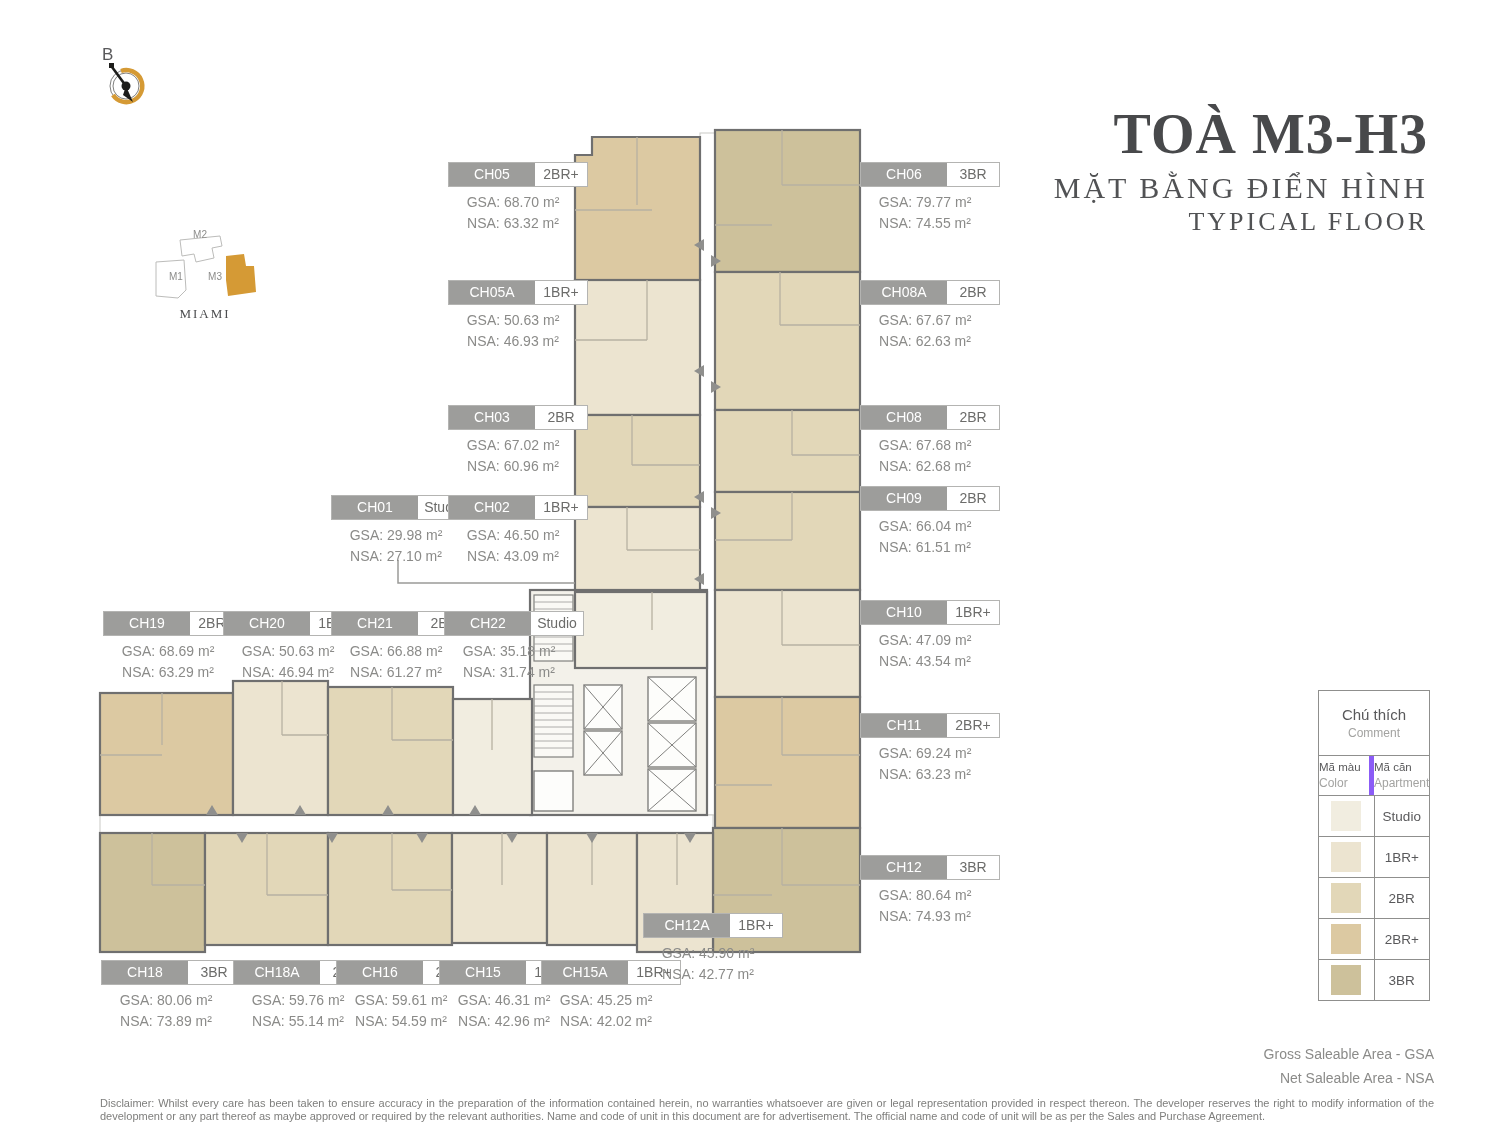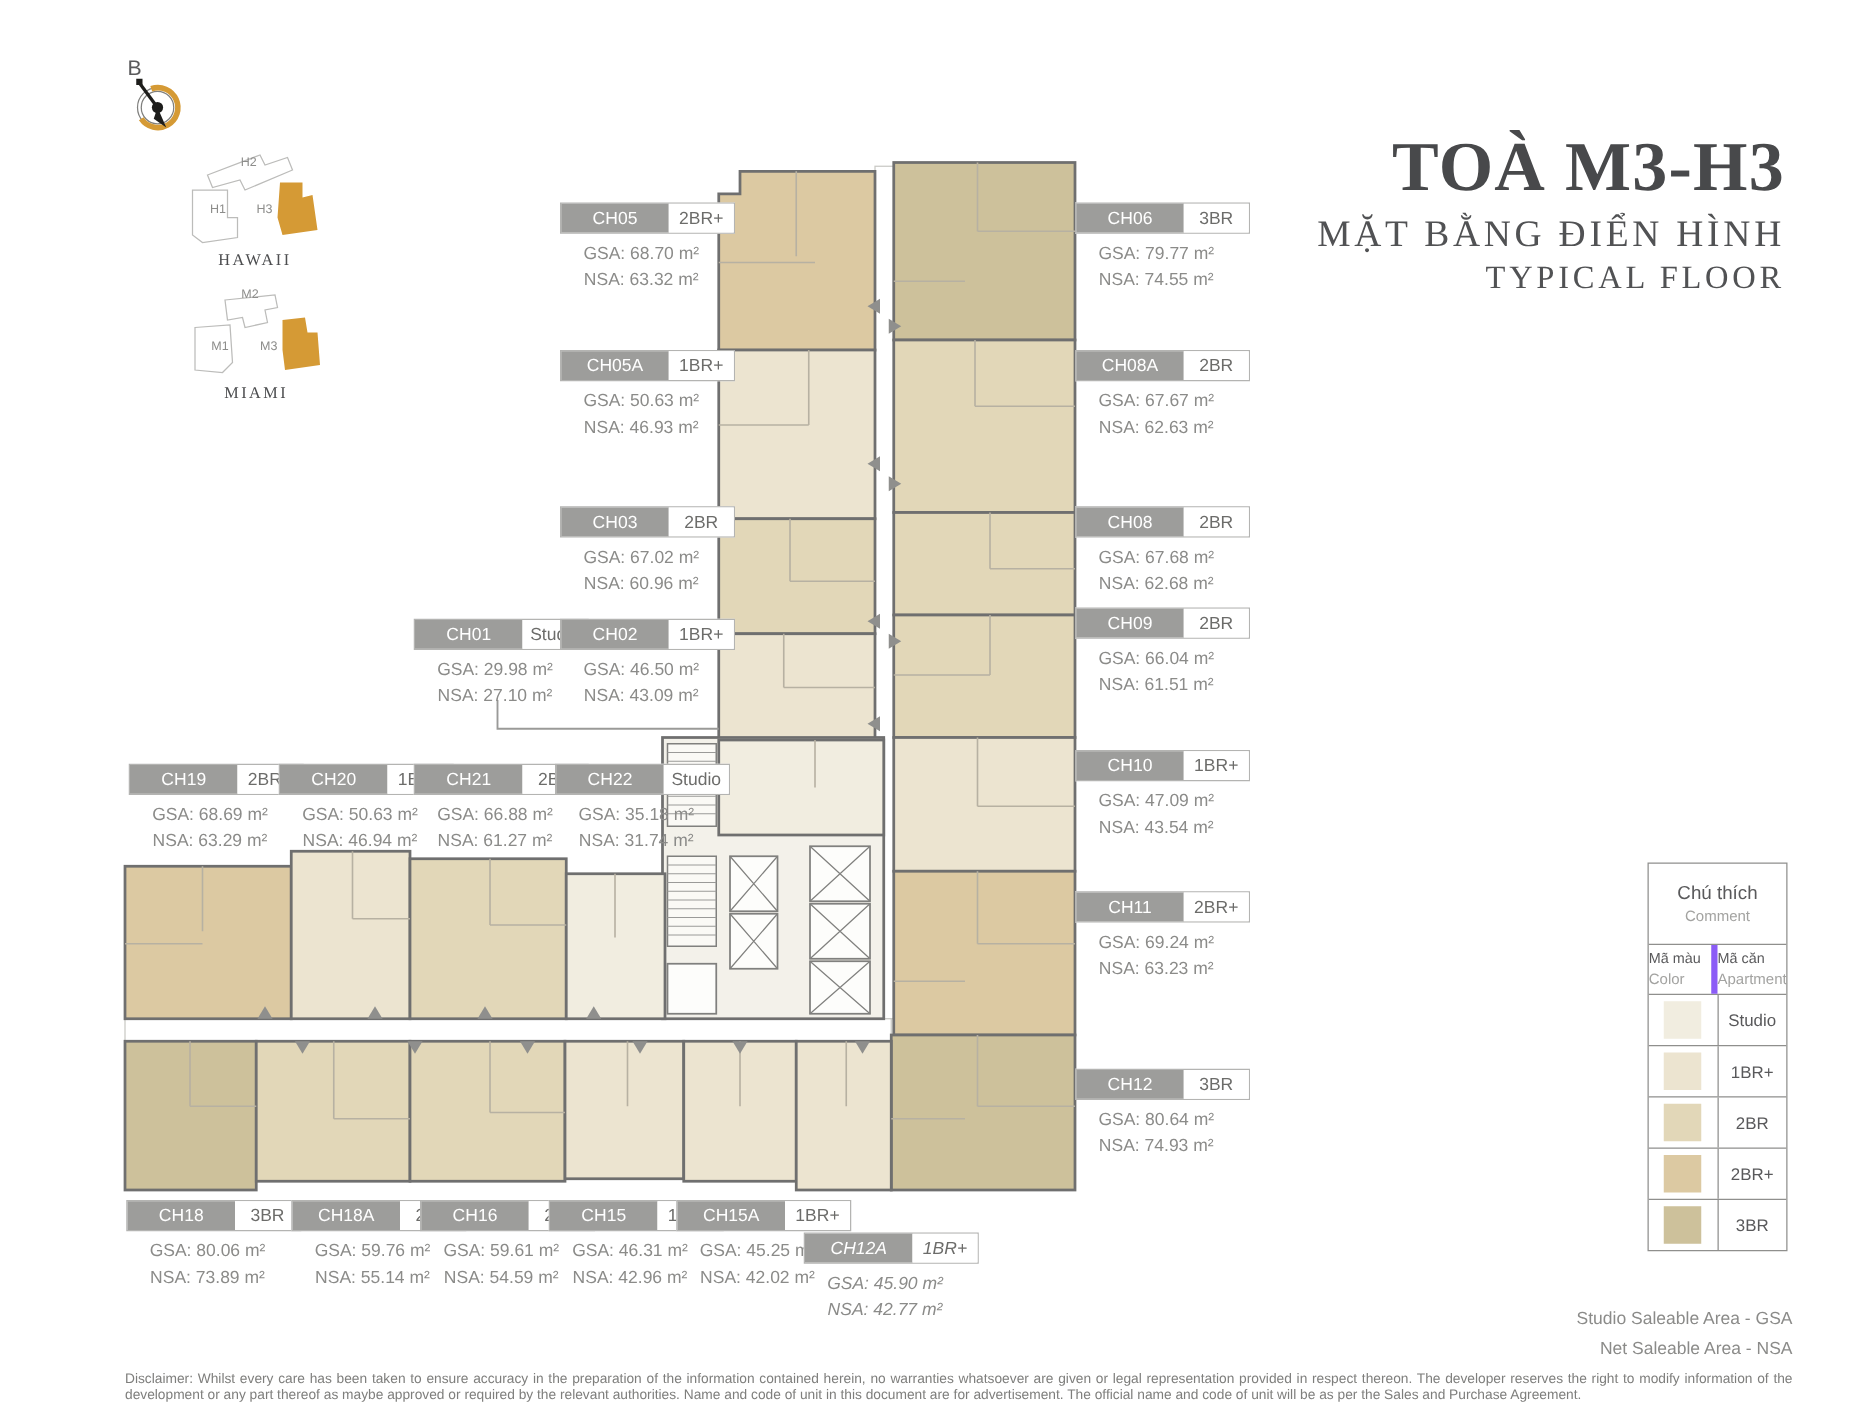--- a/index.html
+++ b/index.html
@@ -78,31 +78,20 @@
       <circle cx="30" cy="44" r="16" class="exline"></circle>
       <circle cx="30" cy="44" r="13" class="exline"></circle>
       <path d="M17 53 A16 16 0 1 0 25 29" fill="none" stroke-width="4.5" style="fill: none; stroke: rgb(213, 154, 53);"></path>
       <line x1="30" y1="44" x2="16" y2="25" stroke="#1d1d1b" stroke-width="2.6"></line>
       <rect x="13" y="21" width="5" height="5" fill="#1d1d1b"></rect>
       <circle cx="30" cy="44" r="4.5" fill="#1d1d1b"></circle>
       <polygon points="30,44 37,60 27,53" fill="#1d1d1b"></polygon>
     </svg>
   </div>
 
-  <div class="keyplan keyplan-hawaii">
-    <svg width="132" height="102" viewBox="0 0 132 102">
-      <polygon class="kp-outline" points="28,24 70,8 74,16 92,10 96,20 58,36 54,28 32,34"></polygon>
-      <polygon class="kp-outline" points="16,36 44,36 44,58 52,58 52,74 24,78 16,72"></polygon>
-      <polygon points="86,30 104,30 104,42 112,40 116,68 88,72 84,58" style="fill: rgb(213, 154, 53);"></polygon>
-      <text class="kp-label" x="61" y="17" text-anchor="middle">H2</text>
-      <text class="kp-label" x="30" y="54">H1</text>
-      <text class="kp-label" x="80" y="54" text-anchor="end">H3</text>
-      <text class="kp-name" x="66" y="96" text-anchor="middle">HAWAII</text>
-    </svg>
-  </div>
 
   <div class="keyplan keyplan-miami">
     <svg width="128" height="94" viewBox="0 0 128 94">
       <polygon class="kp-outline" points="38,12 78,8 80,18 70,20 72,30 54,34 52,26 40,28"></polygon>
       <polygon class="kp-outline" points="14,34 42,32 44,62 36,70 14,68"></polygon>
       <polygon points="84,28 102,26 104,38 112,38 114,64 86,68 84,52" style="fill: rgb(213, 154, 53);"></polygon>
       <text class="kp-label" x="58" y="10" text-anchor="middle">M2</text>
       <text class="kp-label" x="27" y="52">M1</text>
       <text class="kp-label" x="80" y="52" text-anchor="end">M3</text>
       <text class="kp-name" x="63" y="90" text-anchor="middle">MIAMI</text>
@@ -376,21 +365,21 @@
     <div class="ul-area">NSA: 42.96 m²</div>
   </div>
   <div class="unit-label" style="left:541px;top:960px;">
     <div class="ul-box">
         <span class="ul-code">CH15A</span>
         <span class="ul-type">1BR+</span>
       </div>
     <div class="ul-area">GSA: 45.25 m²</div>
     <div class="ul-area">NSA: 42.02 m²</div>
   </div>
-  <div class="unit-label" style="left:643px;top:986px;font-style:italic;">
+  <div class="unit-label" style="left:643px;top:913px;">
     <div class="ul-box">
         <span class="ul-code">CH12A</span>
         <span class="ul-type">1BR+</span>
       </div>
     <div class="ul-area">GSA: 45.90 m²</div>
     <div class="ul-area">NSA: 42.77 m²</div>
   </div>
 
   <div class="legend">
     <div class="lg-title">
@@ -433,19 +422,19 @@
     </div>
     <div class="lg-row">
       <div class="lg-chip-cell">
           <span class="chip" style="fill: rgb(205, 193, 155); background-color: rgb(205, 193, 155);"></span>
         </div>
       <div class="lg-name">3BR</div>
     </div>
   </div>
 
   <div class="footnotes">
-    <div>Studio Saleable Area - GSA</div>
+    <div>Gross Saleable Area - GSA</div>
     <div>Net Saleable Area - NSA</div>
   </div>
 
   <p class="disclaimer"><span>Disclaimer: Whilst every care has been taken to ensure accuracy in the preparation of the information contained herein, no warranties whatsoever are given or legal representation provided in respect thereon. The developer reserves the right to modify information of the development or any part thereof as</span> <span>maybe approved or required by the relevant authorities. Name and code of unit in this document are for advertisement. The official name and code of unit will be as per the Sales and Purchase Agreement.</span></p>
 
 </div>
 
 </body></html>

